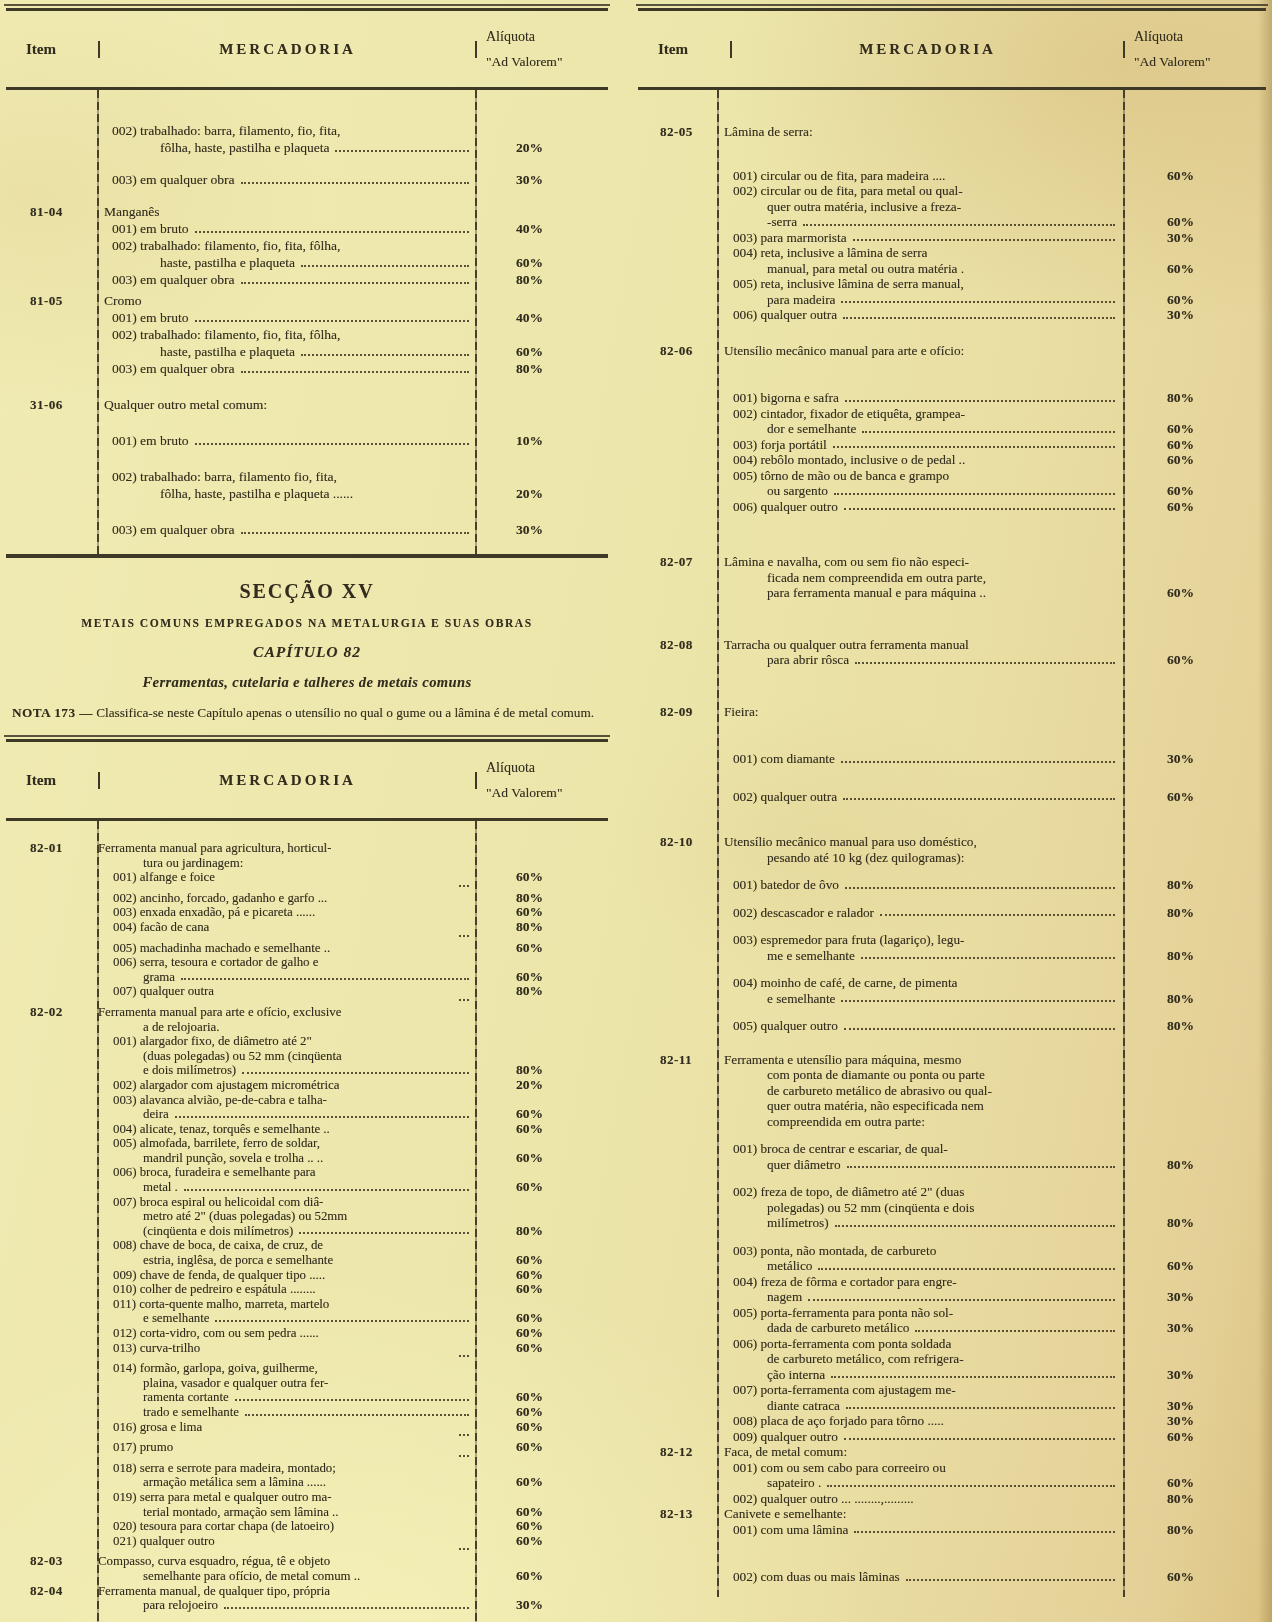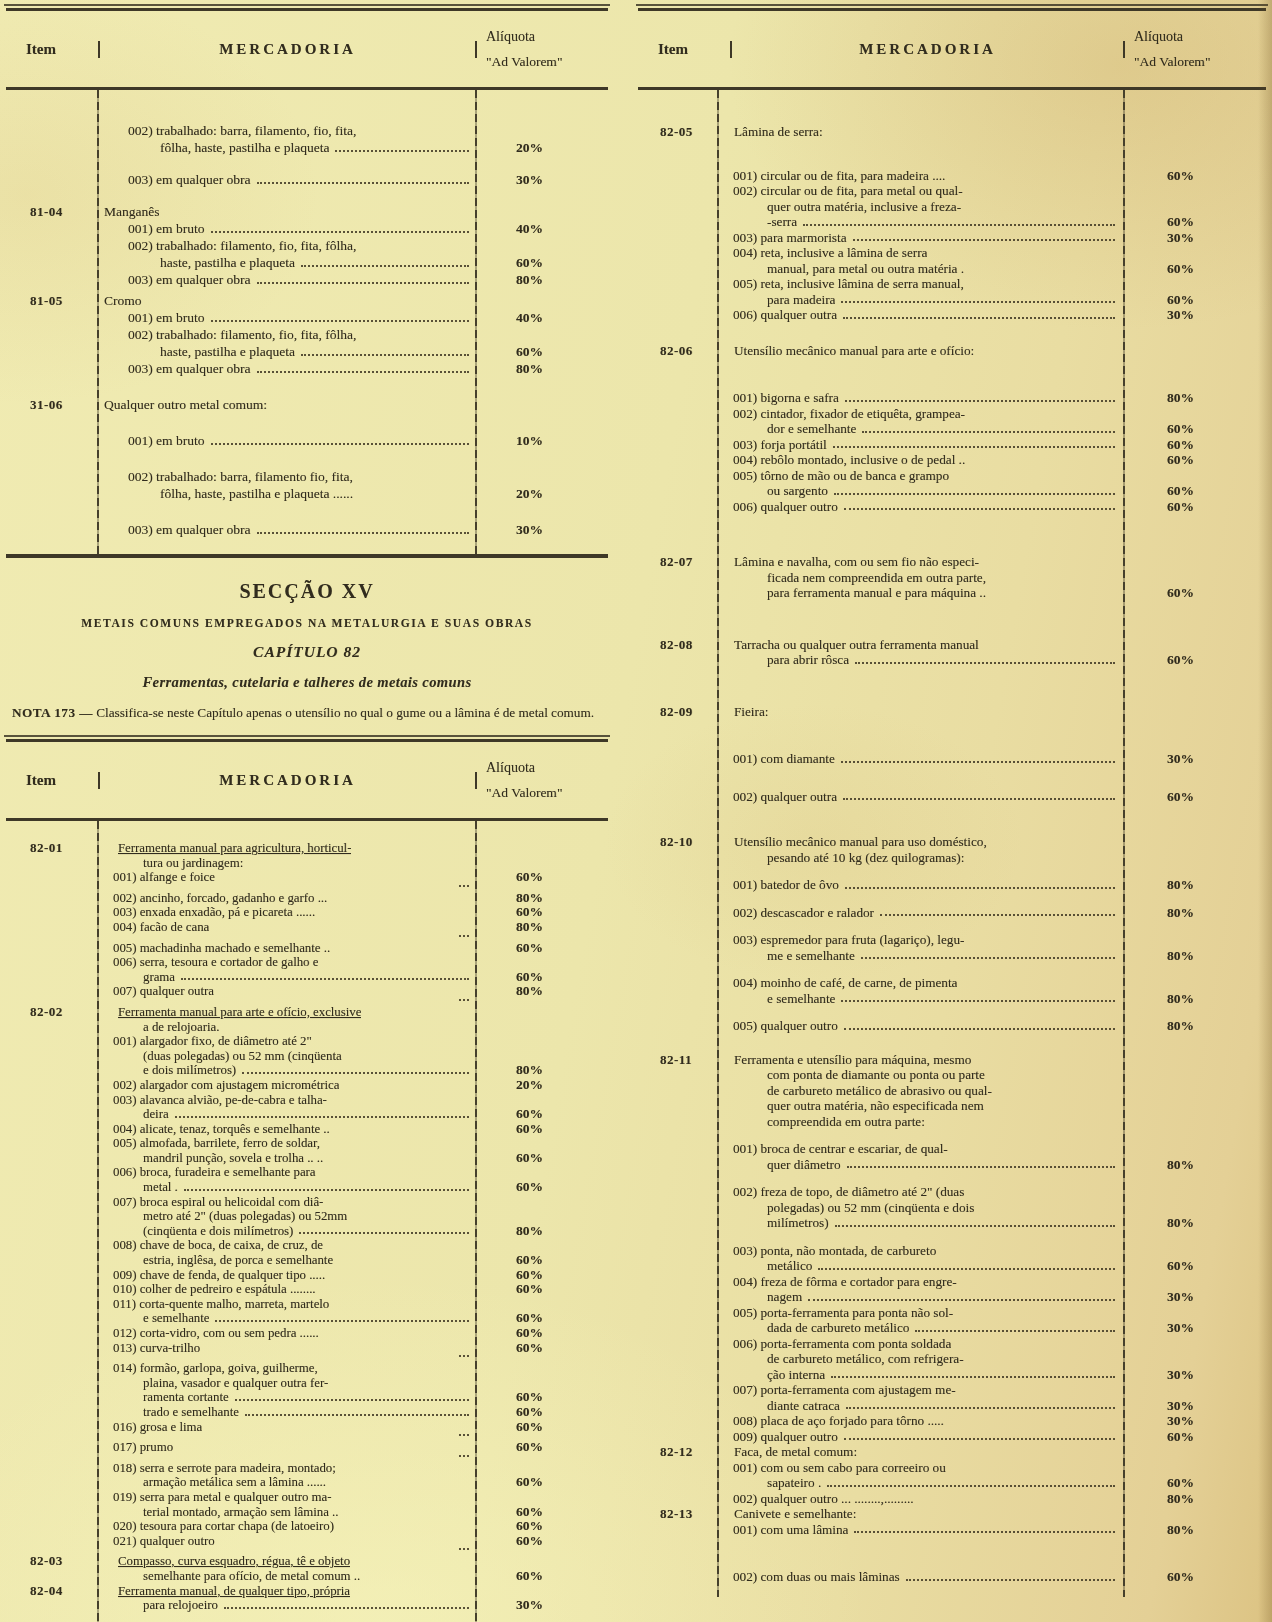--- a/index.html
+++ b/index.html
@@ -49,23 +49,23 @@
   .lead{flex:1; min-width:10px; align-self:flex-end;
     border-bottom:2px dotted rgba(62,54,34,.85); margin:0 1px 4px 6px;}
   .c-val{text-align:center; font-weight:bold; font-size:13.5px; box-sizing:border-box;}
   .t-left .c-val{width:131px; padding-right:26px;}
   .t-right .c-val{width:141px; padding-right:30px;}
 
   
   #t-left-top .tbody{font-size:13.5px; line-height:17px;}
   #t-left-bot .tbody{font-size:12.8px; line-height:14.6px;}
   #t-right .tbody{font-size:13.2px; line-height:15.5px;}
-  #t-left-top .ind0{padding-left:6px;}  #t-left-top .ind1{padding-left:30px;}  #t-left-top .ind2{padding-left:62px;}
-  #t-left-bot .ind0{padding-left:20px;text-decoration:underline;}  #t-left-bot .ind1{padding-left:15px;flex-direction:column;}  #t-left-bot .ind2{padding-left:45px;}
-  #t-right .ind0{padding-left:16px;}    #t-right .ind1{padding-left:15px;}    #t-right .ind2{padding-left:49px;}
+  #t-left-top .ind0{padding-left:6px;}  #t-left-top .ind1{padding-left:14px;}  #t-left-top .ind2{padding-left:62px;}
+  #t-left-bot .ind0{padding-left:0;}  #t-left-bot .ind1{padding-left:15px;flex-direction:column;}  #t-left-bot .ind2{padding-left:45px;}
+  #t-right .ind0{padding-left:6px;}    #t-right .ind1{padding-left:15px;}    #t-right .ind2{padding-left:49px;}
 
   
   .section-heading{padding:22px 4px 12px; text-align:center;}
   .sec-title{font-size:20px; font-weight:bold; letter-spacing:2px; margin:0 0 14px;}
   .sec-sub{font-size:11.5px; font-weight:bold; letter-spacing:1.6px; margin:0 0 14px;}
   .cap-title{font-size:15.5px; font-weight:bold; font-style:italic; letter-spacing:1px; margin:0 0 13px;}
   .cap-sub{font-size:14.5px; font-style:italic; margin:0 0 14px; letter-spacing:.4px;}
   .nota{font-size:13.2px; line-height:16px; text-align:justify; margin:0 2px 6px;}
   .nota b{letter-spacing:.5px;}
 </style>

